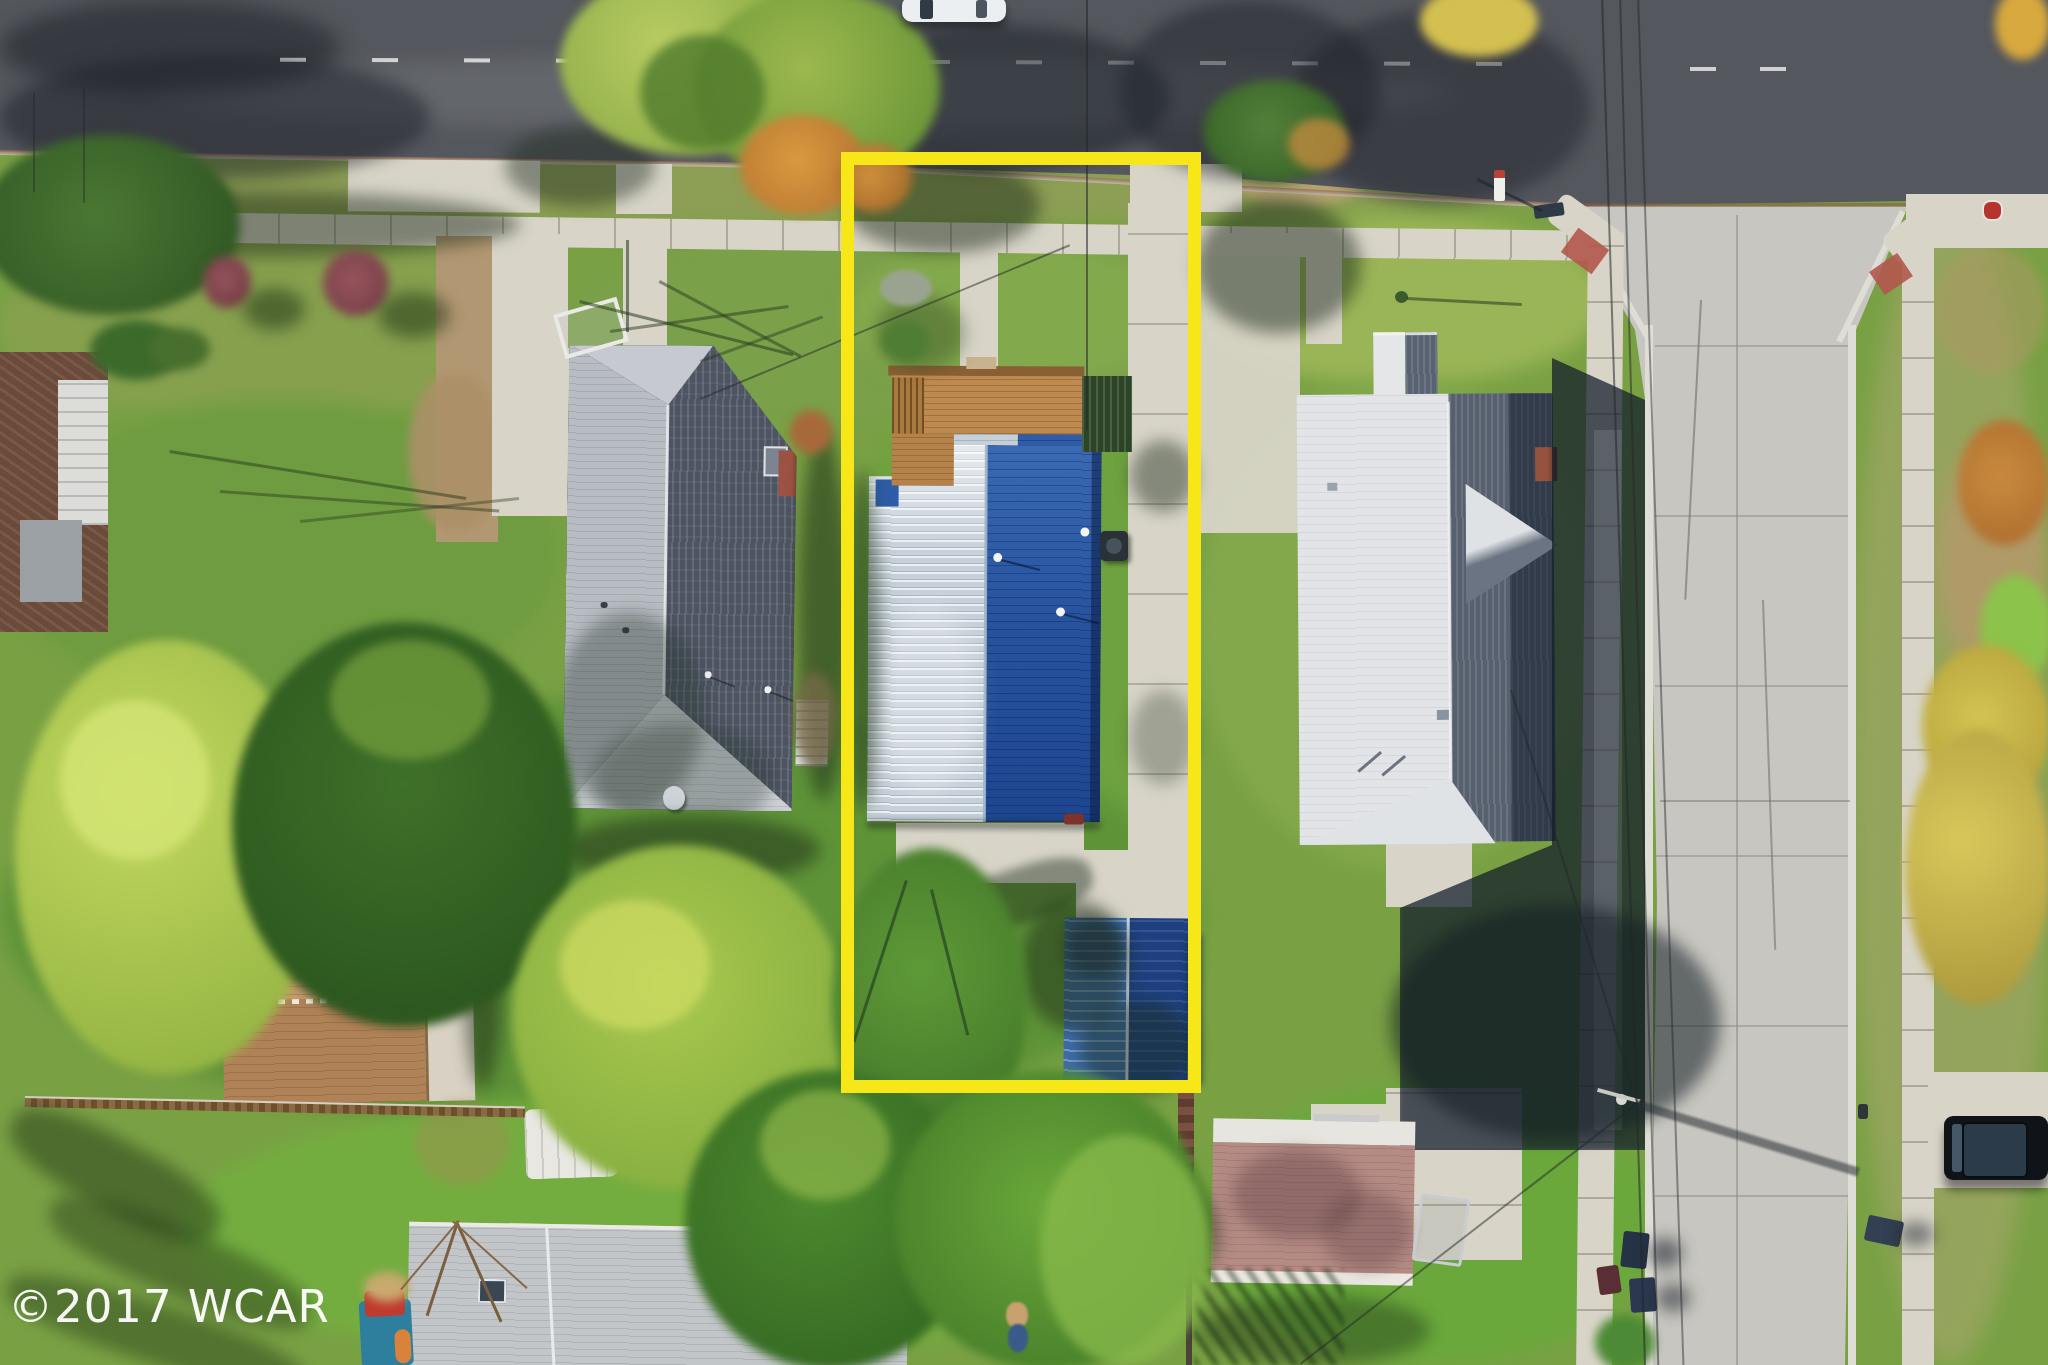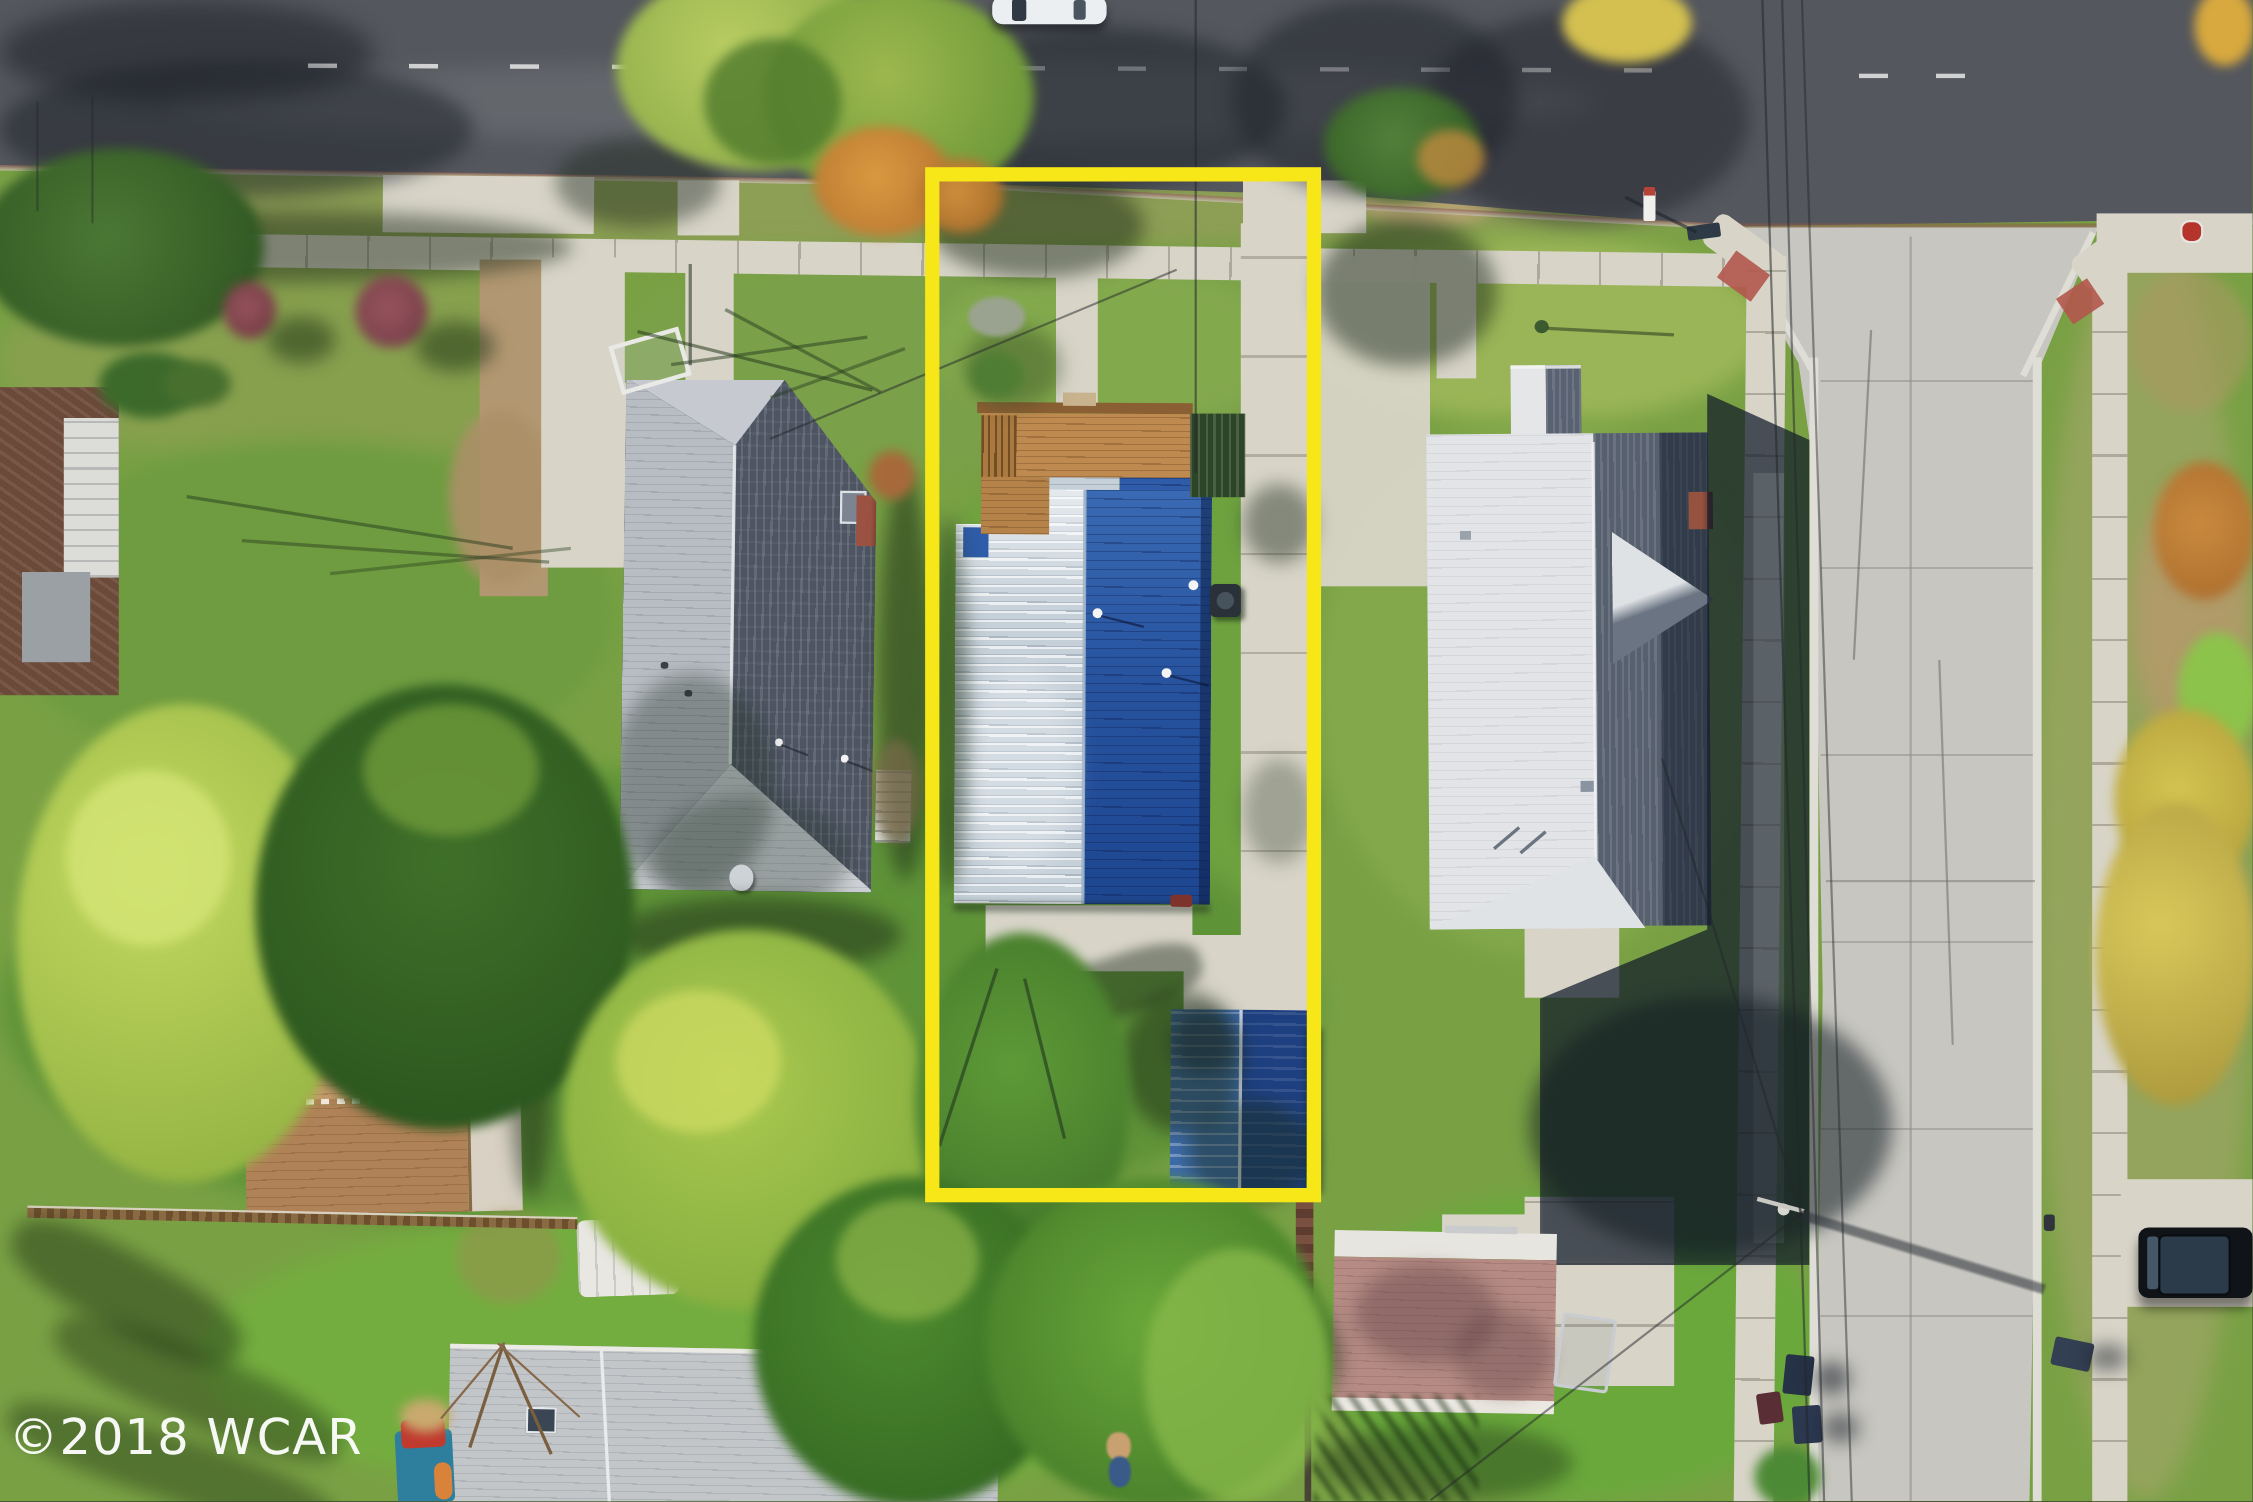--- a/index.html
+++ b/index.html
@@ -346,15 +346,15 @@
   <div class="ln" style="left:1619px;top:-5px;width:2px;height:1375px;transform:rotate(-1.6deg);background:rgba(35,38,42,.5);"></div>
   <div class="ln" style="left:1637px;top:-5px;width:2px;height:1375px;transform:rotate(-1.9deg);background:rgba(35,38,42,.45);"></div>
   <div class="ln" style="left:1510px;top:690px;width:2px;height:434px;transform:rotate(-17deg);background:rgba(35,38,42,.5);"></div>
   <div class="ln" style="left:1300px;top:1363px;width:430px;height:2px;transform:rotate(-37.7deg);background:rgba(35,38,42,.5);"></div>
   <div class="o" style="left:33px;top:92px;width:2px;height:100px;background:rgba(35,38,42,.4);"></div>
   <div class="o" style="left:83px;top:88px;width:2px;height:115px;background:rgba(35,38,42,.4);"></div>
   <div class="o" style="left:626px;top:240px;width:3px;height:92px;background:rgba(35,45,35,.55);"></div>
 
   <div class="o" style="left:841px;top:152px;width:360px;height:941px;border:13px solid var(--boundary,#f7e618);box-sizing:border-box;"></div>
 
-  <div id="watermark" class="o" style="left:8px;top:1280px;">©2018 WCAR</div>
+  <div id="watermark" class="o" style="left:8px;top:1280px;">©2017 WCAR</div>
 
 </div>
 
 </body></html>

